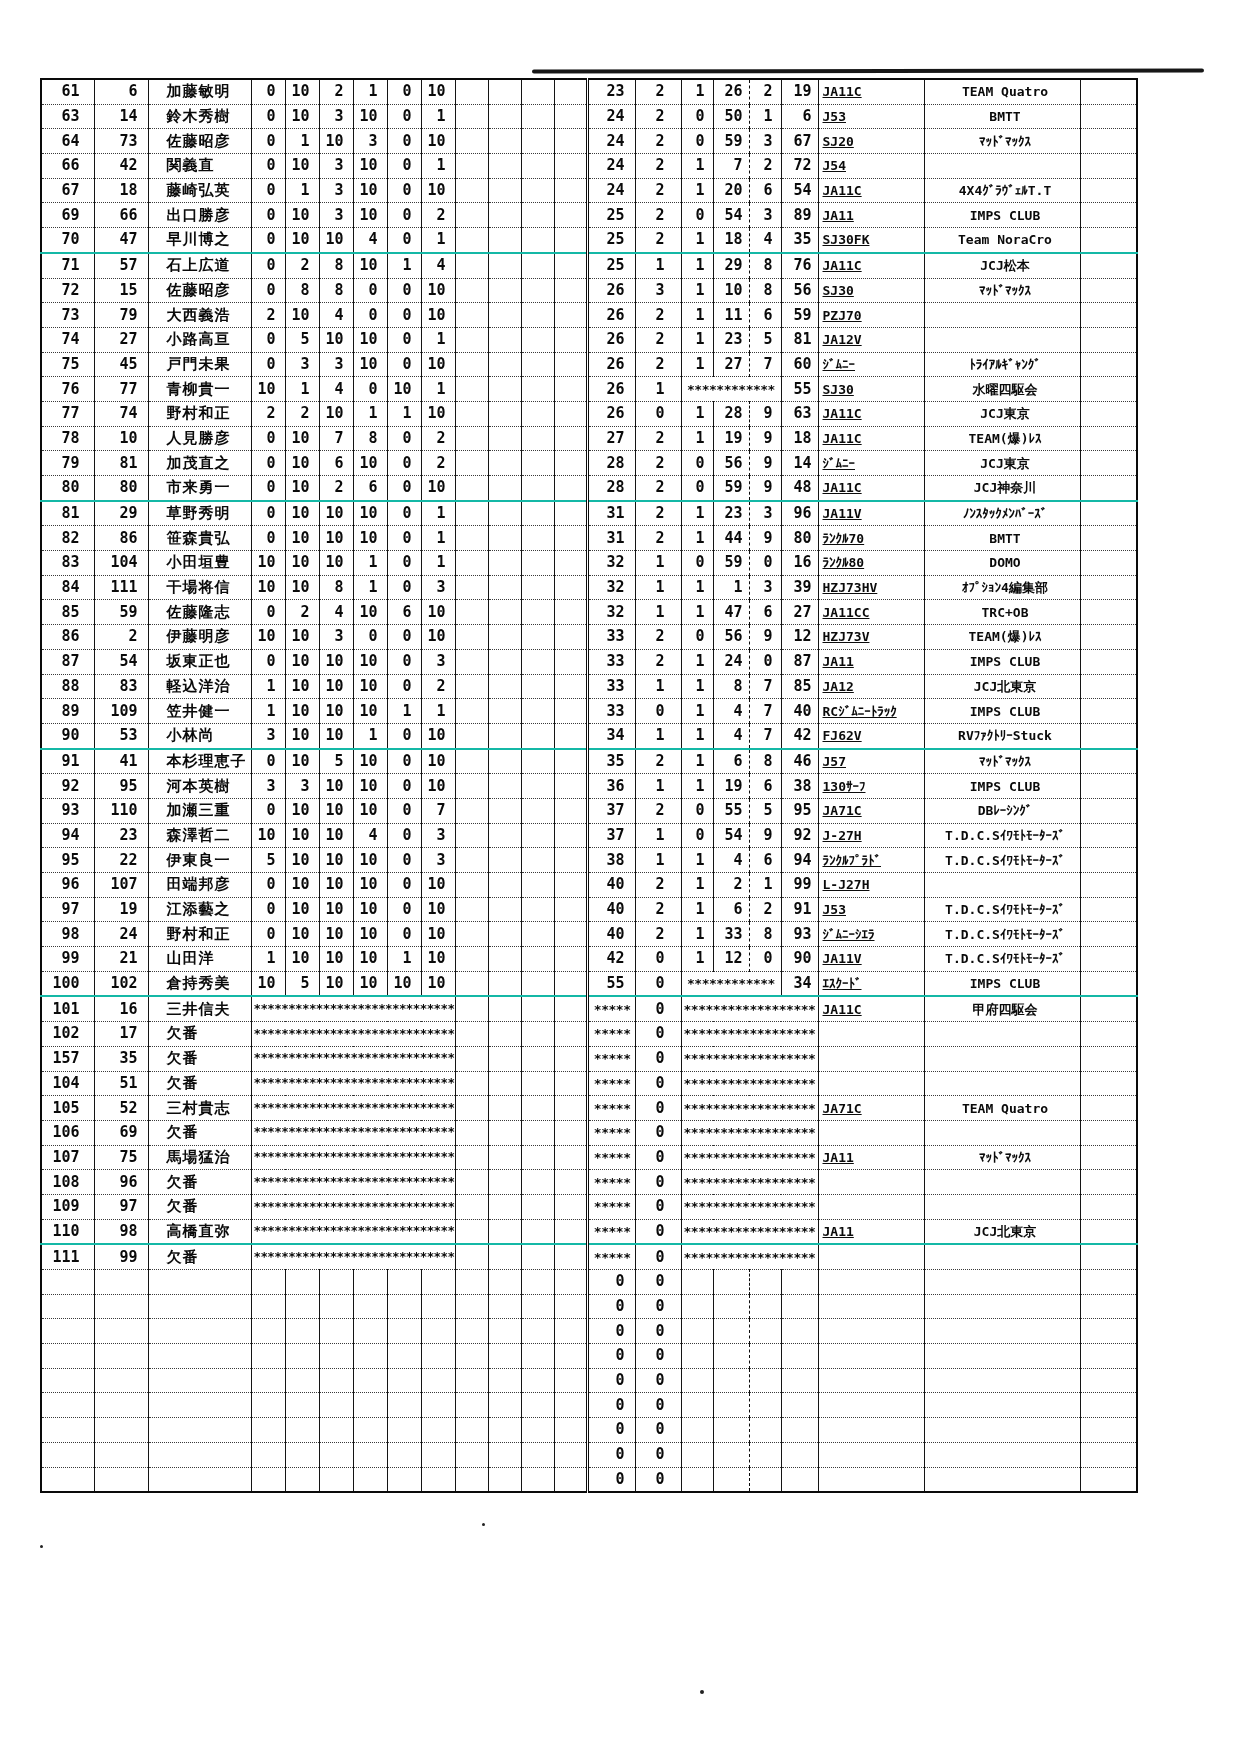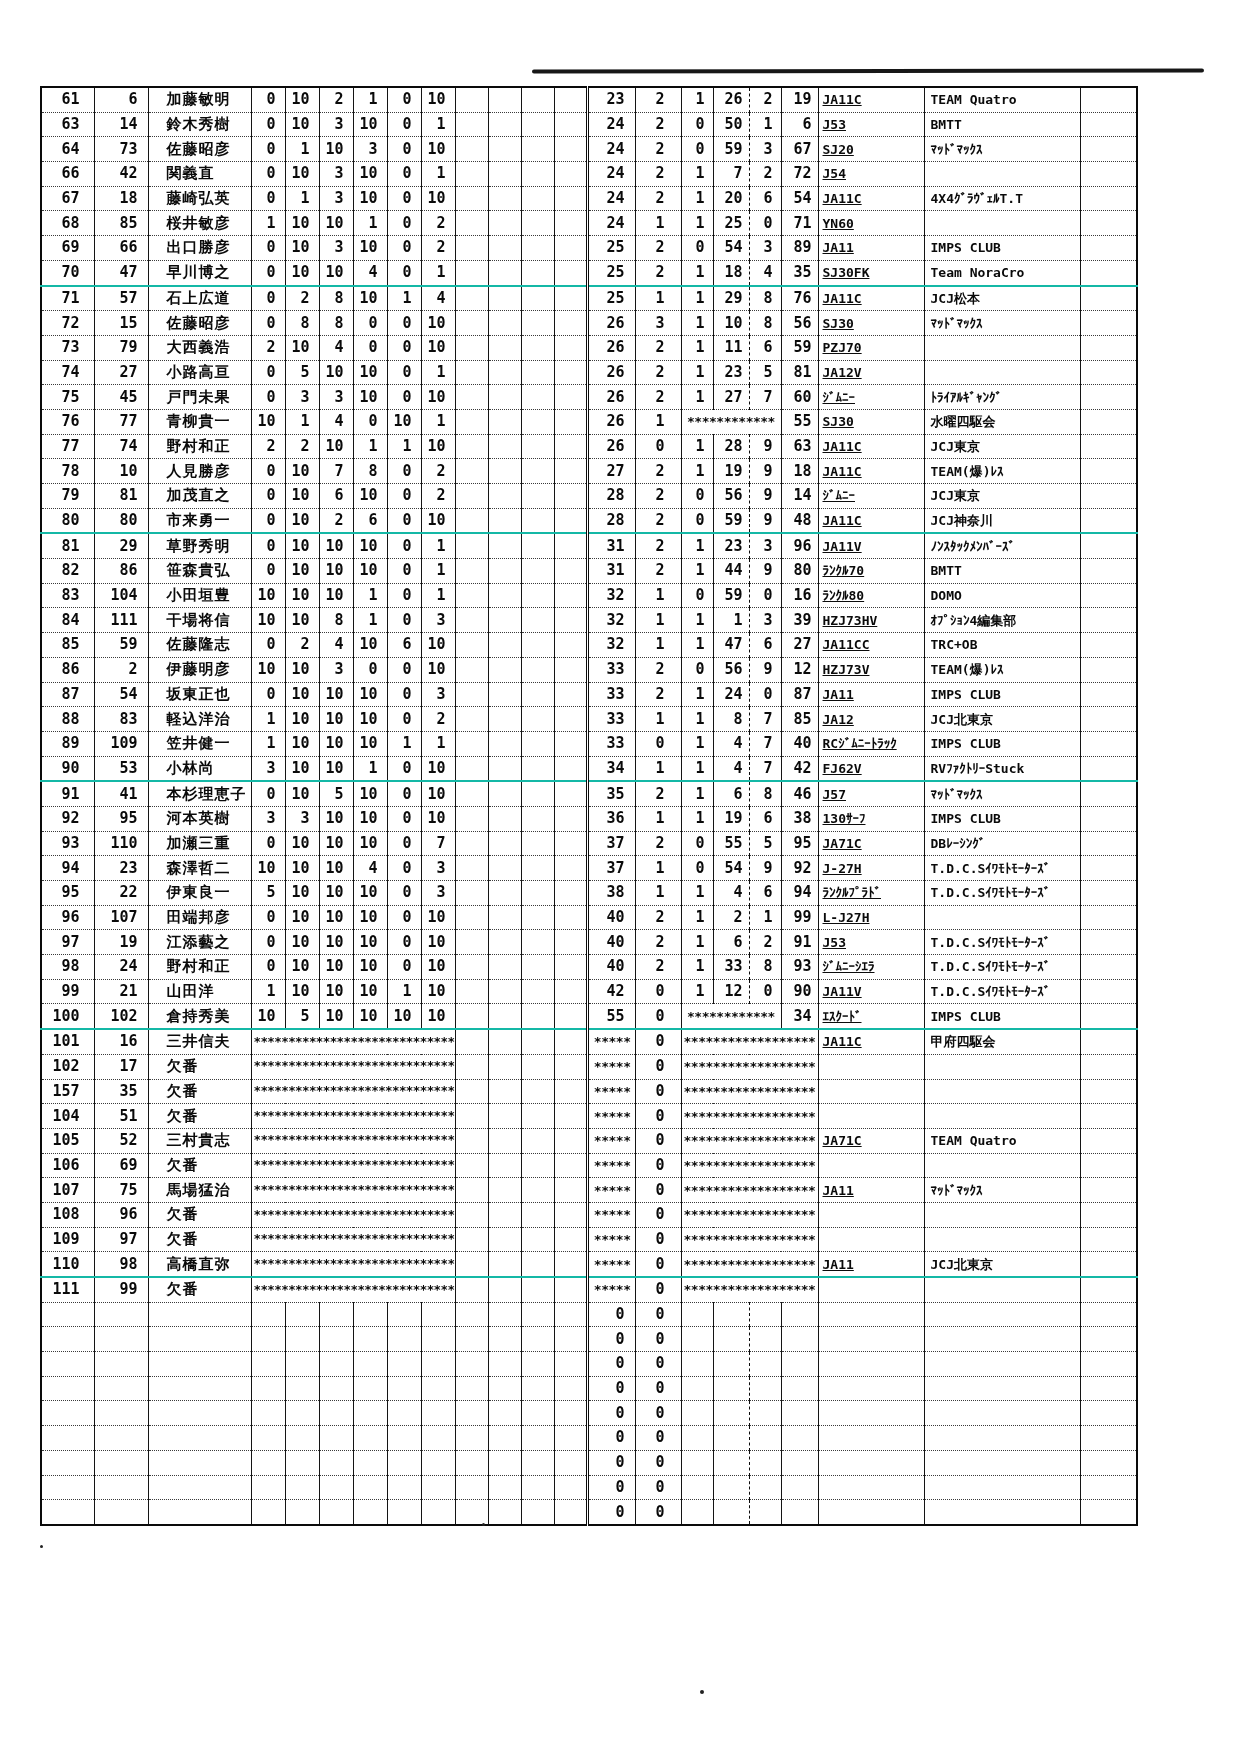--- a/index.html
+++ b/index.html
@@ -5,21 +5,21 @@
   html,body{margin:0;padding:0;background:#e8e8e8;}
   .page{
     position:relative;
     width:1234px;height:1747px;
     background:#ffffff;
     overflow:hidden;
     font-family:"DejaVu Sans Mono","Liberation Sans",sans-serif;
     color:#0a0a0a;
   }
   table.results{
-    position:absolute;left:40px;top:86px;
+    position:absolute;left:40px;top:78px;
     border-collapse:collapse;table-layout:fixed;
     width:1096px;
     border:2px solid #0a0a0a;
   }
   td{
     height:23.7px;
     padding:0;
     font-size:15px;font-weight:700;
     white-space:nowrap;overflow:hidden;
     border-right:1px solid #141414;
@@ -34,21 +34,21 @@
   .c-name{text-align:left;padding-left:18px;font-size:15px;letter-spacing:1px;}
   .c-s{text-align:right;padding-right:9px;}
   .c-e{}
   .c-total{text-align:right;padding-right:10px;border-left:3px double #0a0a0a;}
   .c-a{text-align:right;padding-right:16px;}
   .c-b{text-align:right;padding-right:8px;}
   .c-c{text-align:right;padding-right:6px;border-left:1px dashed #0a0a0a;border-right:1px dashed #0a0a0a;}
   .c-d{text-align:right;padding-right:8px;}
   .c-no2{text-align:right;padding-right:6px;}
   .c-model{text-align:left;padding-left:4px;font-size:13px;letter-spacing:0;text-decoration:underline;}
-  .c-team{text-align:left;padding-left:6px;font-size:13px;letter-spacing:0;}
+  .c-team{text-align:center;padding-left:6px;font-size:13px;letter-spacing:0;}
   .c-tail{border-right:none;}
   .stars-l{text-align:left;padding-left:2px;font-size:12.5px;letter-spacing:-0.6px;}
   .stars-m{text-align:center;font-size:13px;letter-spacing:-0.5px;}
   .stars-r{text-align:left;padding-left:2px;font-size:13px;letter-spacing:-0.5px;}
   .stars-t{text-align:right;padding-right:4px;font-size:13px;letter-spacing:-0.5px;}
   .smudge{
     position:absolute;left:532px;top:69px;width:672px;height:4px;
     background:#171717;transform:rotate(-0.08deg);
     border-radius:2px;
   }
@@ -202,44 +202,20 @@
           <td class="c-a">2</td>
           <td class="c-b">1</td>
           <td class="c-c">20</td>
           <td class="c-d">6</td>
           <td class="c-no2">54</td>
           <td class="c-model">JA11C</td>
           <td class="c-team">4X4ｸﾞﾗｳﾞｪﾙT.T</td>
           <td class="c-tail"></td>
         </tr>
         <tr>
-          <td class="c-rank">68</td>
-          <td class="c-no">85</td>
-          <td class="c-name">桜井敏彦</td>
-          <td class="c-s">1</td>
-          <td class="c-s">10</td>
-          <td class="c-s">10</td>
-          <td class="c-s">1</td>
-          <td class="c-s">0</td>
-          <td class="c-s">2</td>
-          <td class="c-e"></td>
-          <td class="c-e"></td>
-          <td class="c-e"></td>
-          <td class="c-e"></td>
-          <td class="c-total">24</td>
-          <td class="c-a">1</td>
-          <td class="c-b">1</td>
-          <td class="c-c">25</td>
-          <td class="c-d">0</td>
-          <td class="c-no2">71</td>
-          <td class="c-model">YN60</td>
-          <td class="c-team"></td>
-          <td class="c-tail"></td>
-        </tr>
-        <tr>
           <td class="c-rank">69</td>
           <td class="c-no">66</td>
           <td class="c-name">出口勝彦</td>
           <td class="c-s">0</td>
           <td class="c-s">10</td>
           <td class="c-s">3</td>
           <td class="c-s">10</td>
           <td class="c-s">0</td>
           <td class="c-s">2</td>
           <td class="c-e"></td>

